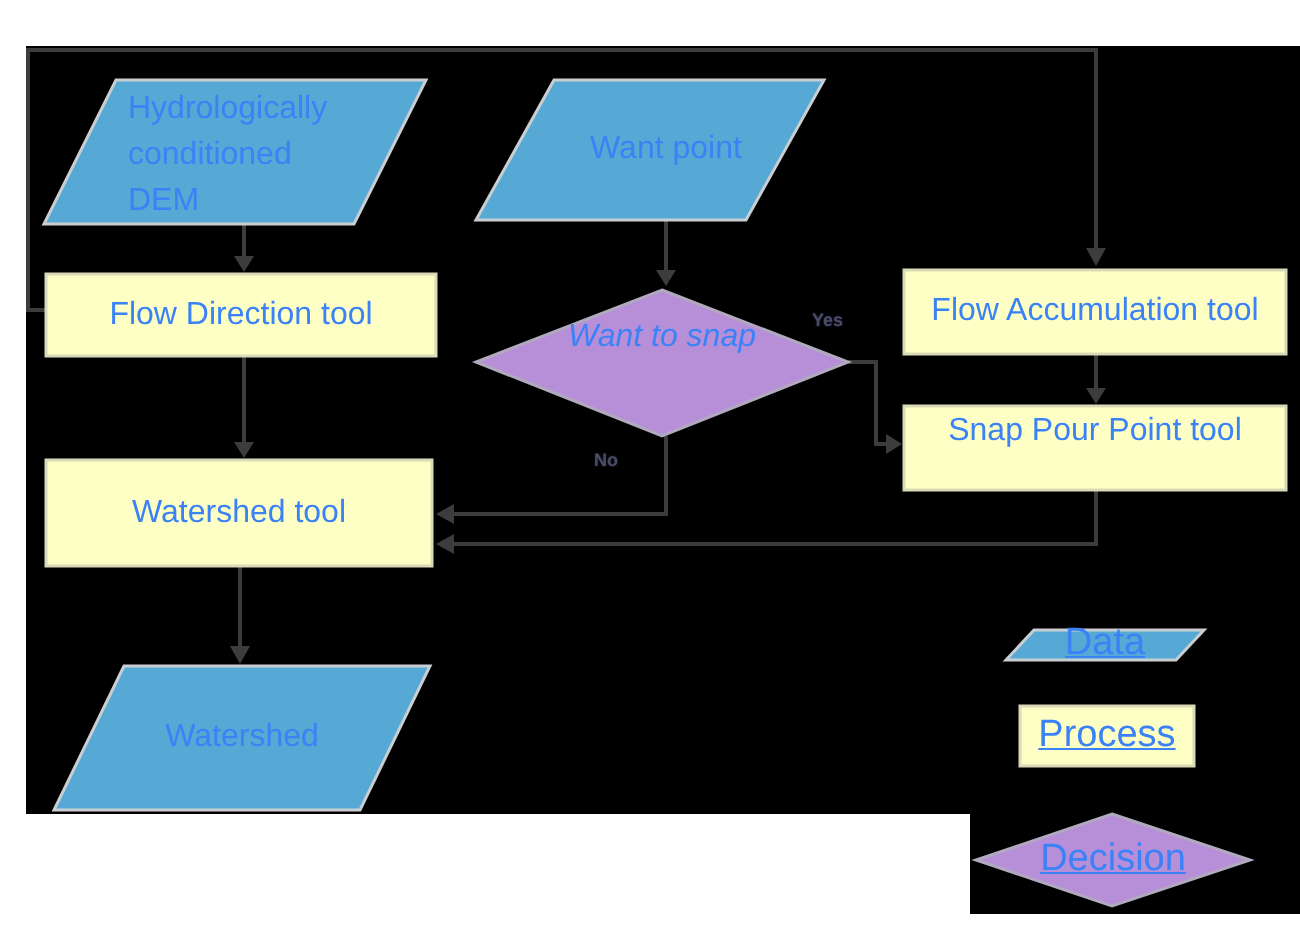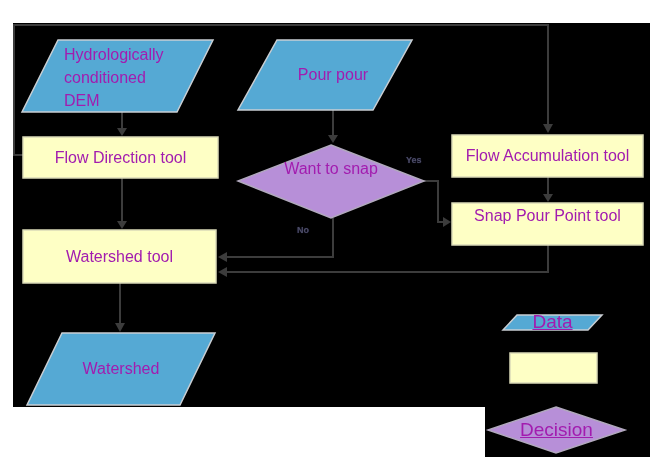--- a/index.html
+++ b/index.html
@@ -2,21 +2,21 @@
 <html><head>
 <meta charset="utf-8">
 <style>
   html,body{margin:0;padding:0;background:#ffffff;}
   .page{position:relative;width:650px;height:471px;background:#ffffff;overflow:hidden;
         font-family:"Liberation Sans",sans-serif;}
   .board{position:absolute;left:13px;top:23px;width:637px;height:384px;background:#000000;}
   .board-patch{position:absolute;left:485px;top:405px;width:165px;height:52px;background:#000000;}
   svg.layer{position:absolute;left:0;top:0;width:650px;height:471px;}
   .node-label{position:absolute;display:flex;align-items:center;justify-content:center;
-              color:#a21caf;font-size:16px;text-align:center;pointer-events:none;}
+              color:#3b82f6;font-size:16px;text-align:center;pointer-events:none;}
   .dem-label{display:block;text-align:left;line-height:23px;}
   .edge-label{position:absolute;color:#4b4b63;font-size:9px;font-weight:bold;
               text-shadow:0 0 1px #2a2a55;}
   .legend-label{font-size:19px;text-decoration:underline;}
   .decision-lines{line-height:24px;}
 </style>
 </head>
 <body>
 
 <div class="page">
@@ -70,35 +70,36 @@
       <polygon points="556,407 625,430 556,453 488,430" stroke="#b1a9bd"></polygon>
     </g>
   </svg>
 
   <div class="node-label dem-label" style="left:64px;top:43px;width:130px;">
     <span>Hydrologically</span><br>
     <span>conditioned</span><br>
     <span>DEM</span>
   </div>
 
-  <div class="node-label" style="left:263px;top:40px;width:140px;height:70px;">Pour pour</div>
+  <div class="node-label" style="left:263px;top:40px;width:140px;height:70px;">Want point</div>
 
   <div class="node-label" style="left:23px;top:137px;width:195px;height:41px;">Flow Direction tool</div>
 
   <div class="node-label" style="left:452px;top:135px;width:191px;height:42px;">Flow Accumulation tool</div>
 
   <div class="node-label" style="left:452px;top:203px;width:191px;height:26px;">Snap Pour Point tool</div>
 
-  <div class="node-label decision-lines" style="left:241px;top:157px;width:180px;display:block;">
+  <div class="node-label decision-lines" style="left:241px;top:157px;width:180px;display:block;font-style:italic;">
     <span>Want to snap</span><br>
   </div>
 
   <div class="node-label" style="left:23px;top:230px;width:193px;height:53px;">Watershed tool</div>
 
   <div class="node-label" style="left:27px;top:333px;width:188px;height:72px;">Watershed</div>
 
   <span class="edge-label" style="left:406px;top:155px;">Yes</span>
   <span class="edge-label" style="left:297px;top:225px;">No</span>
 
   <div class="node-label legend-label" style="left:503px;top:314px;width:99px;height:16px;">Data</div>
+  <div class="node-label legend-label" style="left:510px;top:353px;width:87px;height:30px;">Process</div>
   <div class="node-label legend-label" style="left:488px;top:407px;width:137px;height:46px;">Decision</div>
 
 </div>
 
 </body></html>

